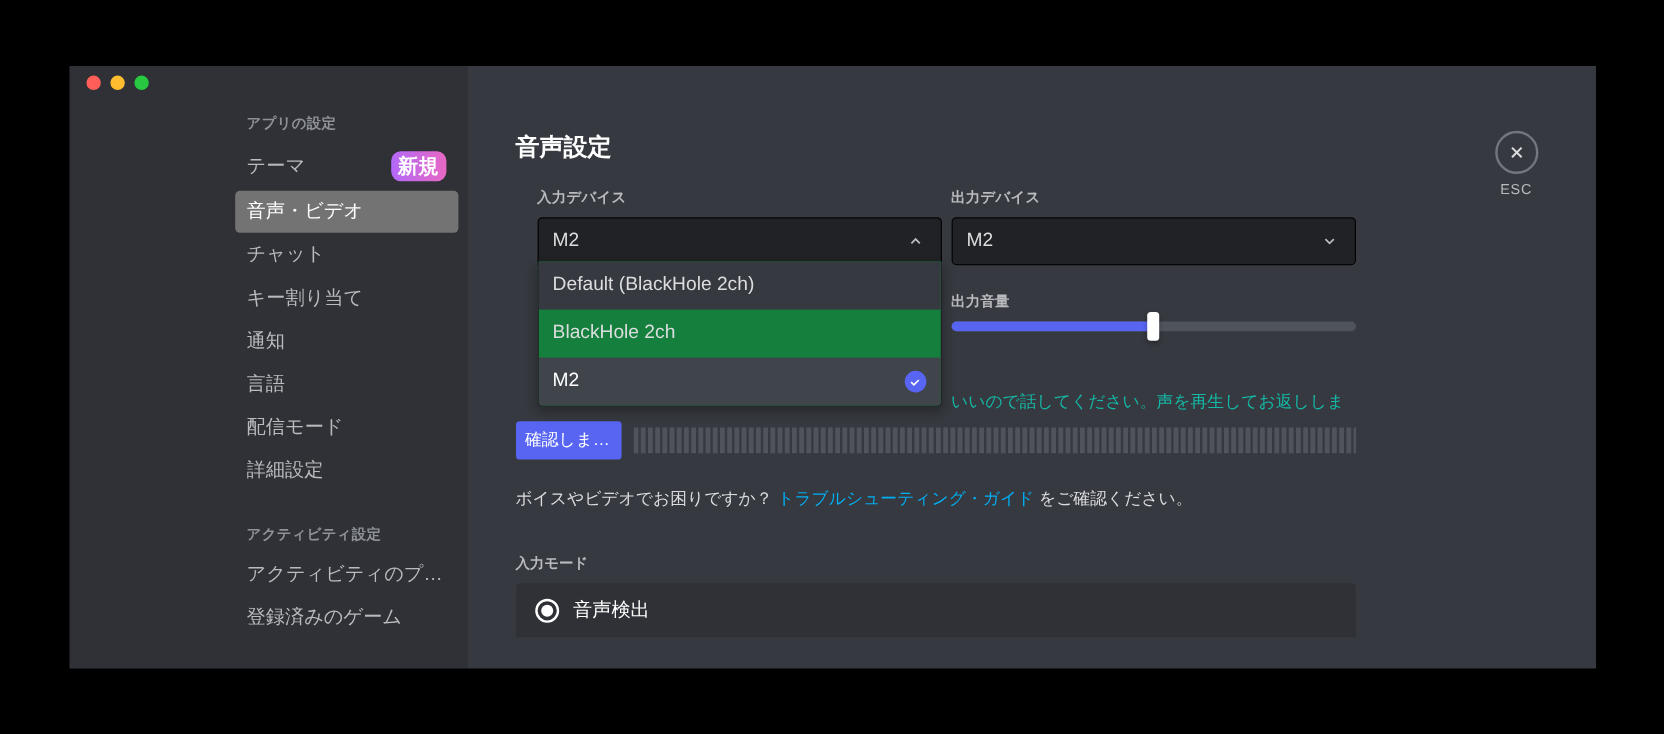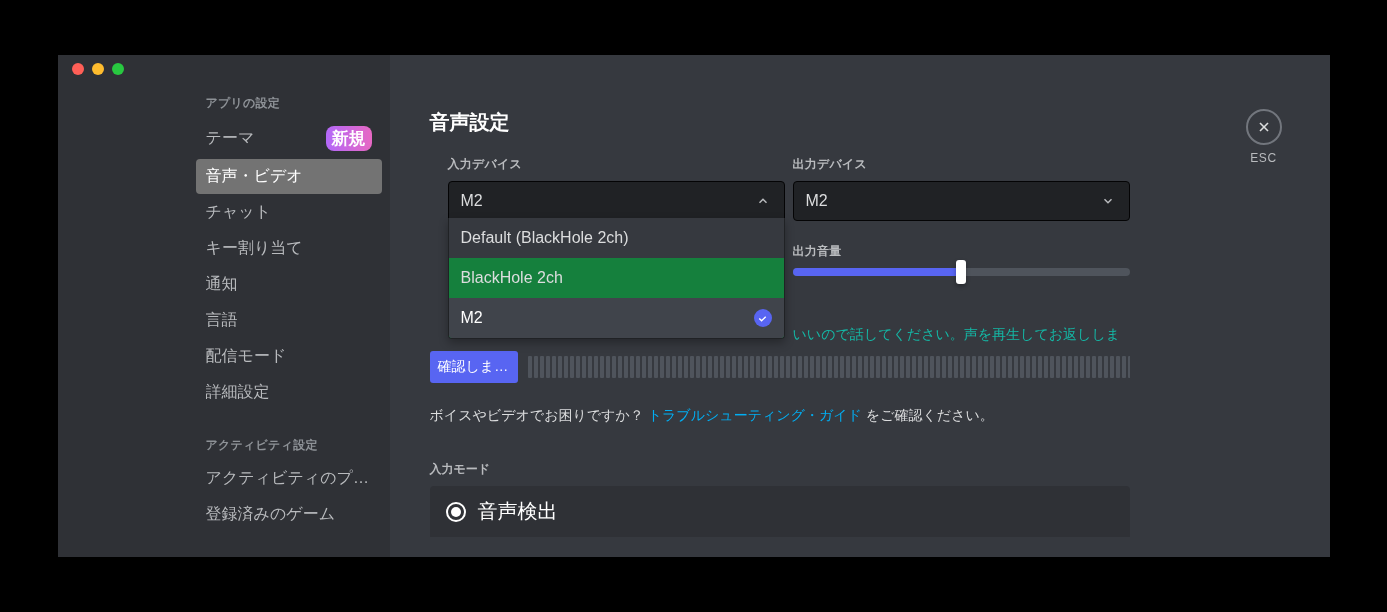--- a/index.html
+++ b/index.html
@@ -271,21 +271,21 @@
       width: 20px; height: 20px;
       border: 2px solid #fff;
       border-radius: 50%;
       display: flex; align-items: center; justify-content: center;
     }
     .radio-dot {
       width: 10px; height: 10px;
       background: #fff;
       border-radius: 50%;
     }
-    .input-mode-text { color: #fff; font-size: 20px; }
+    .input-mode-text { color: #fff; font-size: 16px; }
 
     .close-area {
       position: absolute;
       top: 54px;
       right: 48px;
       text-align: center;
     }
     .close-circle {
       width: 36px; height: 36px;
       border: 2px solid #72767d;

